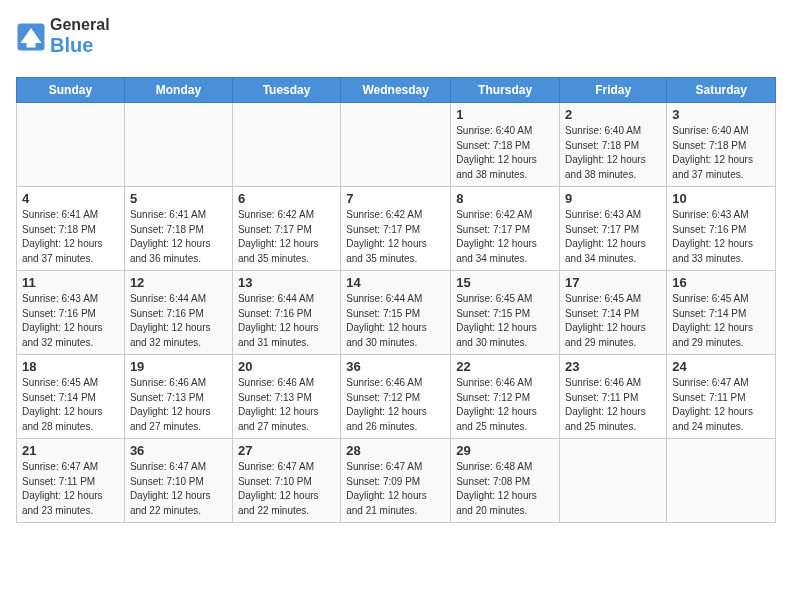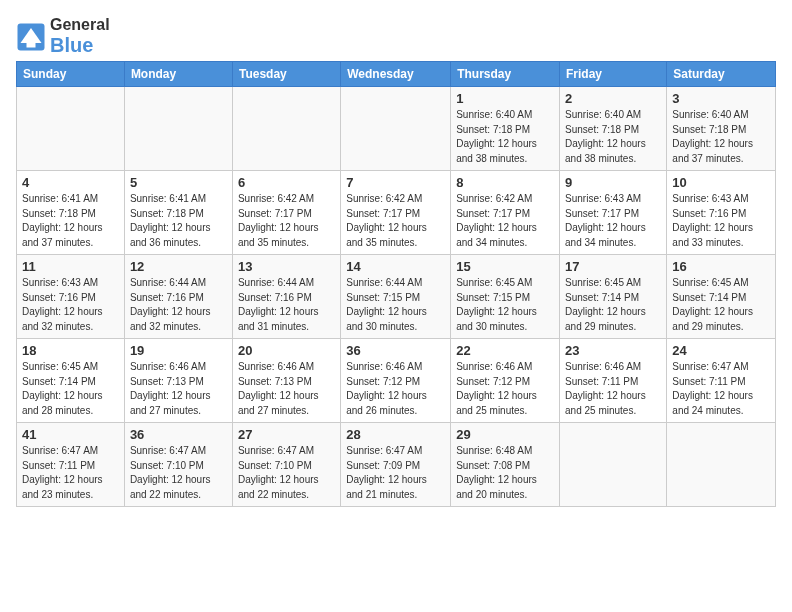--- a/index.html
+++ b/index.html
@@ -7,21 +7,21 @@
       font-family: Arial, sans-serif;
       background: #fff;
       width: 792px;
       min-height: 612px;
       padding: 16px;
     }
     .header {
       display: flex;
       align-items: flex-start;
       justify-content: space-between;
-      margin-bottom: 4px;
+      margin-bottom: 20px;
     }
     .logo {
       display: flex;
       align-items: center;
     }
     .logo-icon {
       width: 30px;
       height: 30px;
       margin-right: 4px;
     }
@@ -39,21 +39,21 @@
     }
     table {
       width: 100%;
       border-collapse: collapse;
       font-size: 11px;
     }
     thead th {
       background-color: #4a90d9;
       color: #fff;
       padding: 5px 6px;
-      text-align: left;
+      text-align: center;
       font-size: 12px;
       font-weight: bold;
       border: 1px solid #3a7bc8;
     }
     tbody td {
       border: 1px solid #ccc;
       vertical-align: top;
       padding: 4px 5px;
       width: 113px;
       min-height: 70px;
@@ -265,21 +265,21 @@
         </td>
         <td>
           <div class="day-number">24</div>
           <div class="day-info" style="white-space: pre-line;">Sunrise: 6:47 AM
 Sunset: 7:11 PM
 Daylight: 12 hours and 24 minutes.</div>
         </td>
       </tr>
       <tr>
         <td>
-          <div class="day-number">41</div>
+          <div class="day-number">21</div>
           <div class="day-info" style="white-space: pre-line;">Sunrise: 6:47 AM
 Sunset: 7:11 PM
 Daylight: 12 hours and 23 minutes.</div>
         </td>
         <td>
           <div class="day-number">36</div>
           <div class="day-info" style="white-space: pre-line;">Sunrise: 6:47 AM
 Sunset: 7:10 PM
 Daylight: 12 hours and 22 minutes.</div>
         </td>

